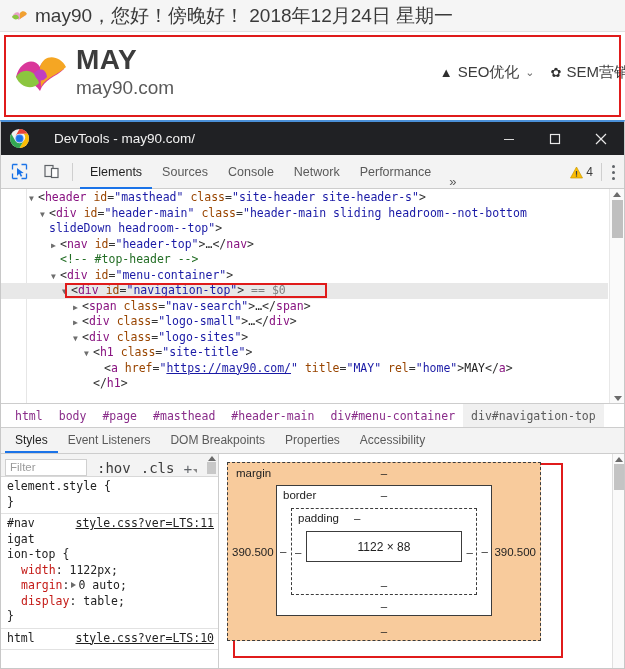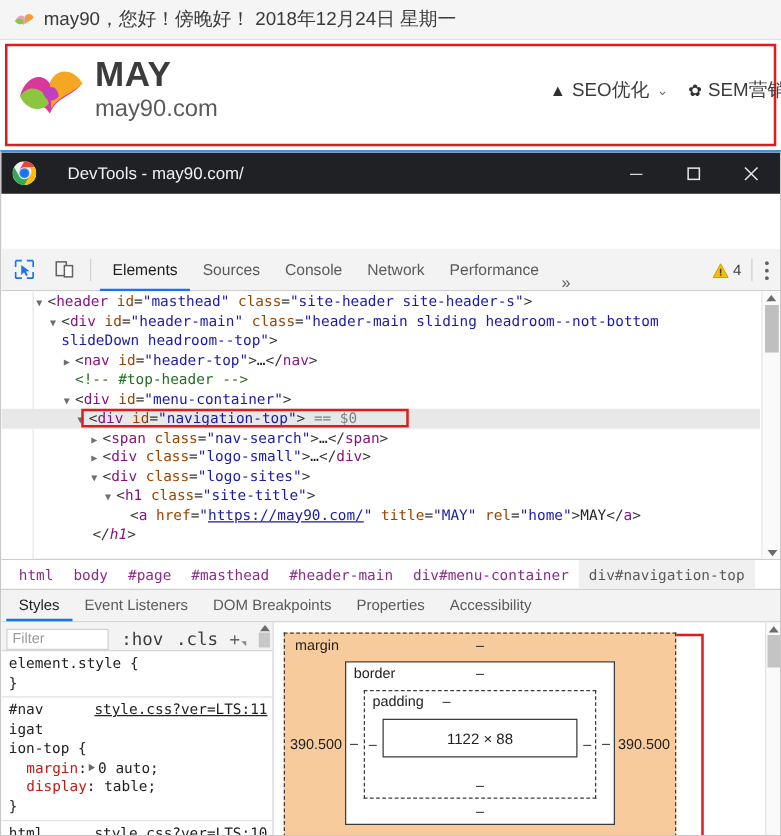--- a/index.html
+++ b/index.html
@@ -13,21 +13,21 @@
   #root { position: relative; width: 625px; height: 669px; }
 
   
   .site { position: absolute; left:0; top:0; width:625px; height:120px; background:#fff; }
 
   .greetbar {
     position:absolute; left:0; top:0; width:625px; height:32px;
     background:#f5f5f5;
     border-bottom:1px solid #e2e2e2;
     display:flex; align-items:center; padding-left:10px;
-    font-size:15px; color:#3a3a3a;
+    font-size:19px; color:#3a3a3a;
   }
   .greet-ico { width:18px; height:16px; margin-right:7px; position:relative; flex:0 0 auto;}
   .greet-ico svg{display:block}
 
   .hdr-highlight {
     position:absolute; left:4px; top:35px; width:617px; height:82px;
     border:2px solid #e01b1b;
     background:#fff;
   }
   .brandwrap{ position:absolute; left:4px; top:6px; width:64px; height:64px; }
@@ -49,21 +49,21 @@
   .titlebar{ position:relative; height:33px; background:#202124; display:flex; align-items:center;gap:16px; }
   .chrome-ico{ margin-left:9px; margin-right:9px; width:19px; height:19px; flex:0 0 auto;}
   .chrome-ico svg{display:block}
   .title-text{ color:#f1f1f1; font-size:13.5px; }
   .wincontrols{ position:absolute; right:0; top:0; height:33px; display:flex; }
   .wc{ width:46px; height:33px; display:flex; align-items:center; justify-content:center;
        color:#e8e8e8; font-size:14px; }
   .wc svg{display:block}
 
   .toolbar{ position:relative; height:34px; background:#f3f3f3; border-bottom:1px solid #cdcdcd;
-            display:flex; align-items:center;margin-top:44px; }
+            display:flex; align-items:center; }
   .tb-ico{ width:28px; height:26px; display:flex; align-items:center; justify-content:center; margin-left:4px;}
   .tb-ico svg{display:block}
   .tb-sep{ width:1px; height:18px; background:#cfcfcf; margin:0 7px; }
   .tabs{ display:flex; align-items:flex-end; height:34px; }
   .tab{ padding:0 10px; height:33px; line-height:33px; font-size:12.5px; color:#5a5a5a; }
   .tab.active{ color:#1f1f1f; border-bottom:2px solid #1a73e8; }
   .tb-more{ padding:0 8px; font-size:13px; color:#5a5a5a; }
   .tb-right{ position:absolute; right:0; top:0; height:34px; display:flex; align-items:center; }
   .warn{ display:flex; align-items:center; gap:3px; font-size:12px; color:#3c3c3c; padding-right:8px;}
   .warn svg{display:block}
@@ -278,21 +278,21 @@
           <div class="row" style="padding-left: 39px;"><span class="tw"></span><span class="val">slideDown headroom--top"</span><span class="punc">&gt;</span></div>
           <div class="row" style="padding-left: 50px;"><span class="tw">▶</span><span class="punc">&lt;</span><span class="tag">nav</span> <span class="attr">id</span><span class="punc">=</span><span class="val">"header-top"</span><span class="punc">&gt;</span><span class="txt">…</span><span class="punc">&lt;/</span><span class="tag">nav</span><span class="punc">&gt;</span></div>
           <div class="row" style="padding-left: 50px;"><span class="tw"></span><span class="comment">&lt;!-- #top-header --&gt;</span></div>
           <div class="row" style="padding-left: 50px;"><span class="tw">▼</span><span class="punc">&lt;</span><span class="tag">div</span> <span class="attr">id</span><span class="punc">=</span><span class="val">"menu-container"</span><span class="punc">&gt;</span></div>
           <div class="row sel" style="padding-left: 61px;"><span class="selbox"></span><span class="tw">▼</span><span class="punc">&lt;</span><span class="tag">div</span> <span class="attr">id</span><span class="punc">=</span><span class="val">"navigation-top"</span><span class="punc">&gt;</span> <span class="eq">== $0</span></div>
           <div class="row" style="padding-left: 72px;"><span class="tw">▶</span><span class="punc">&lt;</span><span class="tag">span</span> <span class="attr">class</span><span class="punc">=</span><span class="val">"nav-search"</span><span class="punc">&gt;</span><span class="txt">…</span><span class="punc">&lt;/</span><span class="tag">span</span><span class="punc">&gt;</span></div>
           <div class="row" style="padding-left: 72px;"><span class="tw">▶</span><span class="punc">&lt;</span><span class="tag">div</span> <span class="attr">class</span><span class="punc">=</span><span class="val">"logo-small"</span><span class="punc">&gt;</span><span class="txt">…</span><span class="punc">&lt;/</span><span class="tag">div</span><span class="punc">&gt;</span></div>
           <div class="row" style="padding-left: 72px;"><span class="tw">▼</span><span class="punc">&lt;</span><span class="tag">div</span> <span class="attr">class</span><span class="punc">=</span><span class="val">"logo-sites"</span><span class="punc">&gt;</span></div>
           <div class="row" style="padding-left: 83px;"><span class="tw">▼</span><span class="punc">&lt;</span><span class="tag">h1</span> <span class="attr">class</span><span class="punc">=</span><span class="val">"site-title"</span><span class="punc">&gt;</span></div>
           <div class="row" style="padding-left: 94px;"><span class="tw"></span><span class="punc">&lt;</span><span class="tag">a</span> <span class="attr">href</span><span class="punc">=</span><span class="val">"</span><span class="lnk">https://may90.com/</span><span class="val">"</span> <span class="attr">title</span><span class="punc">=</span><span class="val">"MAY"</span> <span class="attr">rel</span><span class="punc">=</span><span class="val">"home"</span><span class="punc">&gt;</span><span class="txt">MAY</span><span class="punc">&lt;/</span><span class="tag">a</span><span class="punc">&gt;</span></div>
-          <div class="row" style="padding-left: 64px; font-style: italic;"><span class="tw"></span><span class="punc">&lt;/</span><span class="tag">h1</span><span class="punc">&gt;</span></div>
+          <div class="row" style="padding-left: 83px;"><span class="tw"></span><span class="punc">&lt;/</span><span class="tag">h1</span><span class="punc">&gt;</span></div>
         </div>
 
       <div class="dom-scroll">
         <div class="up"></div>
         <div class="thumb"></div>
         <div class="dn"></div>
       </div>
     </div>
 
     <div class="crumbs" id="crumbs">
@@ -329,20 +329,21 @@
         </div>
         <div class="cssbody" id="cssbody">
             <div class="cssrule">
               <div class="cssline"><span class="sel-name">element.style {</span></div>
               <div class="cssline">}</div>
             </div>
             <div class="cssrule">
               <div class="cssline"><span class="sel-name">#nav</span><span class="src-lnk">style.css?ver=LTS:11</span></div>
               <div class="cssline">igat</div>
               <div class="cssline">ion-top {</div>
+              <div class="cssline"><span class="prop">width</span><span class="pval">:</span> <span class="pval">1122px;</span></div>
               <div class="cssline"><span class="prop">margin</span><span class="pval">:</span><span class="ptri"></span><span class="pval">0 auto;</span></div>
               <div class="cssline"><span class="prop">display</span><span class="pval">:</span> <span class="pval">table;</span></div>
               <div class="cssline">}</div>
             </div>
             <div class="cssrule">
               <div class="cssline"><span class="sel-name">html</span><span class="src-lnk">style.css?ver=LTS:10</span></div>
             </div>
           </div>
       </div>
 

